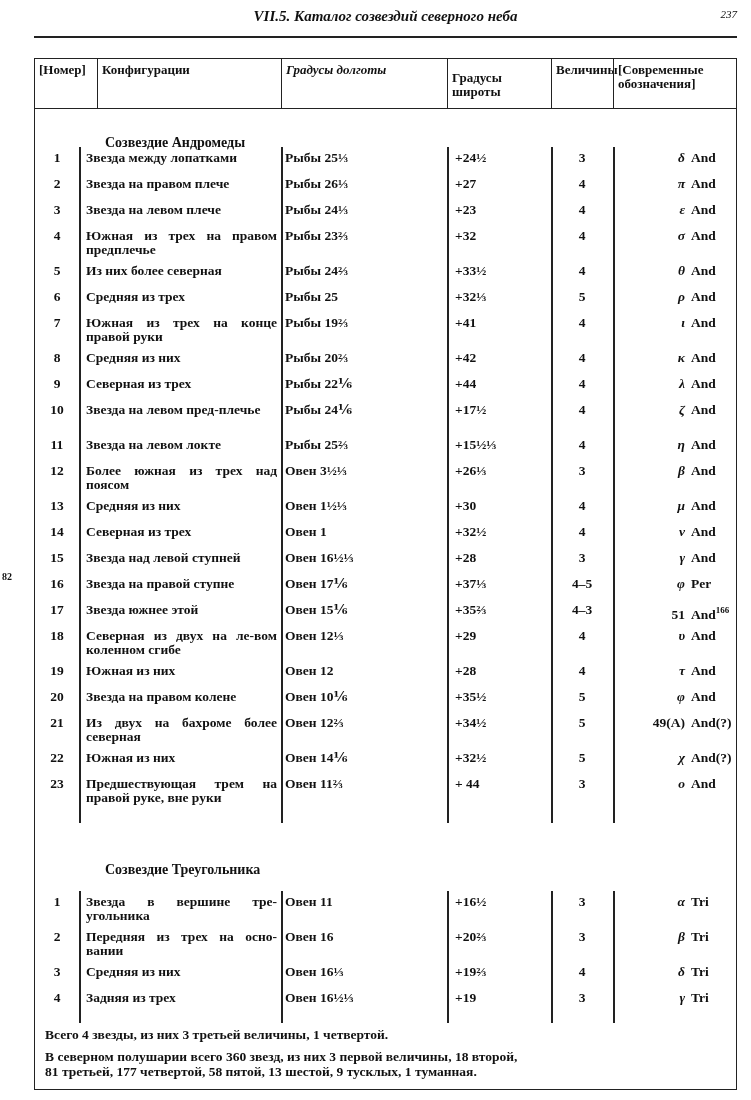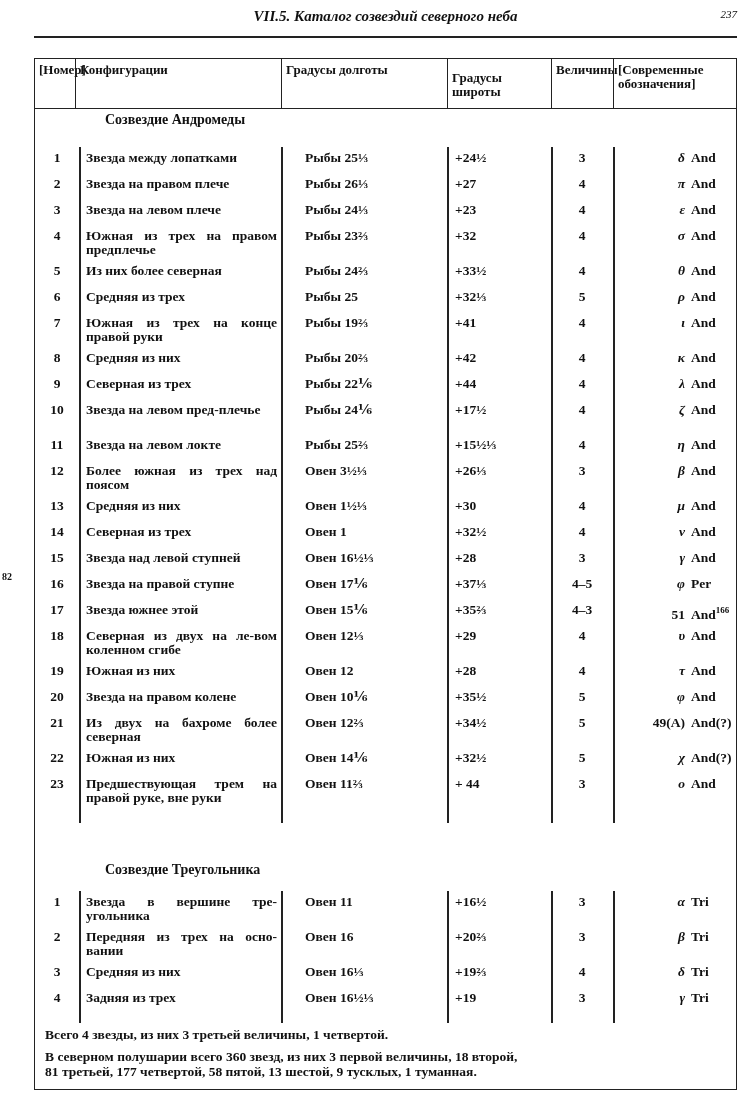--- a/index.html
+++ b/index.html
@@ -29,36 +29,36 @@
     border: 1.5px solid #222; box-sizing: border-box;
   }
   .header-row {
     position: absolute; left: 0; top: 0; width: 100%; height: 50px;
     border-bottom: 1.5px solid #222; box-sizing: border-box;
     font-size: 13px; font-weight: bold; line-height: 14px;
   }
   .hcell { position: absolute; top: 0; height: 100%; box-sizing: border-box; padding: 4px 4px; }
   .hcell + .hcell { border-left: 1.5px solid #222; }
   .c0 { left: 0; width: 44px; }
-  .c1 { left: 40px; width: 202px; }
-  .c2 { left: 246px; width: 166px; }
+  .c1 { left: 62px; width: 202px; }
+  .c2 { left: 246px; width: 166px; font-style: italic; }
   .c3 { left: 412px; width: 104px; }
   .c4 { left: 516px; width: 62px; }
   .c5 { left: 578px; width: 125px; }
   .h3 { padding-top: 12px; }
   .section-title {
     position: absolute; left: 70px; font-size: 14px; font-weight: bold;
   }
   .row {
     position: absolute; left: 0; width: 100%; font-size: 13.5px; font-weight: bold; line-height: 14px;
   }
   .row .cell { position: absolute; top: 0; box-sizing: border-box; }
   .num { left: 0; width: 44px; text-align: center; }
   .cfg { left: 44px; width: 202px; padding-left: 7px; padding-right: 4px; text-align: justify; }
-  .lon { left: 264px; width: 166px; padding-left: 6px; }
+  .lon { left: 244px; width: 166px; padding-left: 6px; }
   .lat { left: 412px; width: 104px; padding-left: 8px; }
   .mag { left: 516px; width: 62px; text-align: center; }
   .mod { left: 578px; width: 125px; padding-left: 22px; text-align: left; }
   .mod .g { display: inline-block; width: 50px; text-align: right; font-style: italic; padding-right: 6px; }
   .vline { position: absolute; width: 1.5px; background: #222; }
   .summary {
     position: absolute; left: 10px; font-size: 13.5px; font-weight: bold; line-height: 15px;
   }
   sup { font-size: 9px; }
 </style>
@@ -75,21 +75,21 @@
 <div class="frame">
   <div class="header-row">
     <div class="hcell c0">[Номер]</div>
     <div class="hcell c1">Конфигурации</div>
     <div class="hcell c2">Градусы долготы</div>
     <div class="hcell c3 h3">Градусы широты</div>
     <div class="hcell c4">Величины</div>
     <div class="hcell c5">[Современные обозначения]</div>
   </div>
 
-  <div class="section-title" style="top:53px;text-align:right;">Созвездие Андромеды</div>
+  <div class="section-title" style="top:76px;text-align:right;">Созвездие Андромеды</div>
 
   <div class="vline" style="left:44px; top:88px; height:676px;"></div>
   <div class="vline" style="left:246px; top:88px; height:676px;"></div>
   <div class="vline" style="left:412px; top:88px; height:676px;"></div>
   <div class="vline" style="left:516px; top:88px; height:676px;"></div>
   <div class="vline" style="left:578px; top:88px; height:676px;"></div>
 
   <div id="andromeda-rows">
       <div class="row" style="top: 92px;">
         <div class="cell num">1</div>

